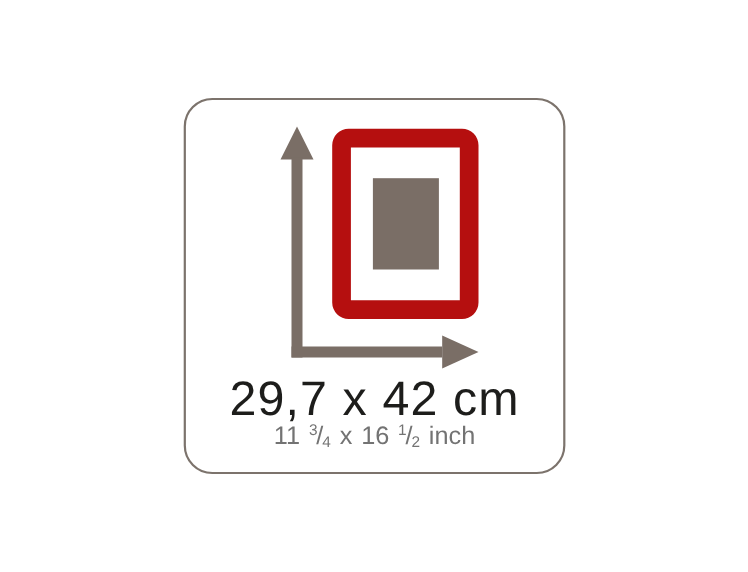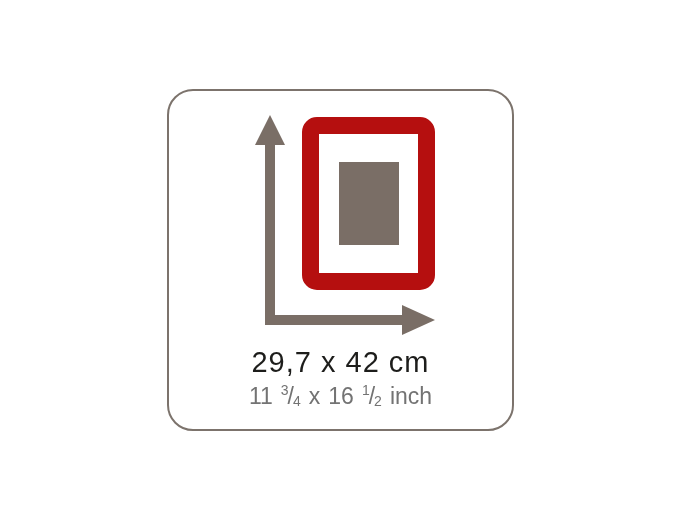--- a/index.html
+++ b/index.html
@@ -85,21 +85,21 @@
     height: 83px;
     background: #7a6e66;
   }
   
   .dim-metric {
     position: absolute;
     left: 0;
     top: 253px;
     width: 100%;
     text-align: center;
-    font-size: 29px;
+    font-size: 44px;
     line-height: 37px;
     letter-spacing: 1px;
     color: #1d1d1b;
     white-space: nowrap;
   }
   .dim-imperial {
     position: absolute;
     left: 0;
     top: 292px;
     width: 100%;

